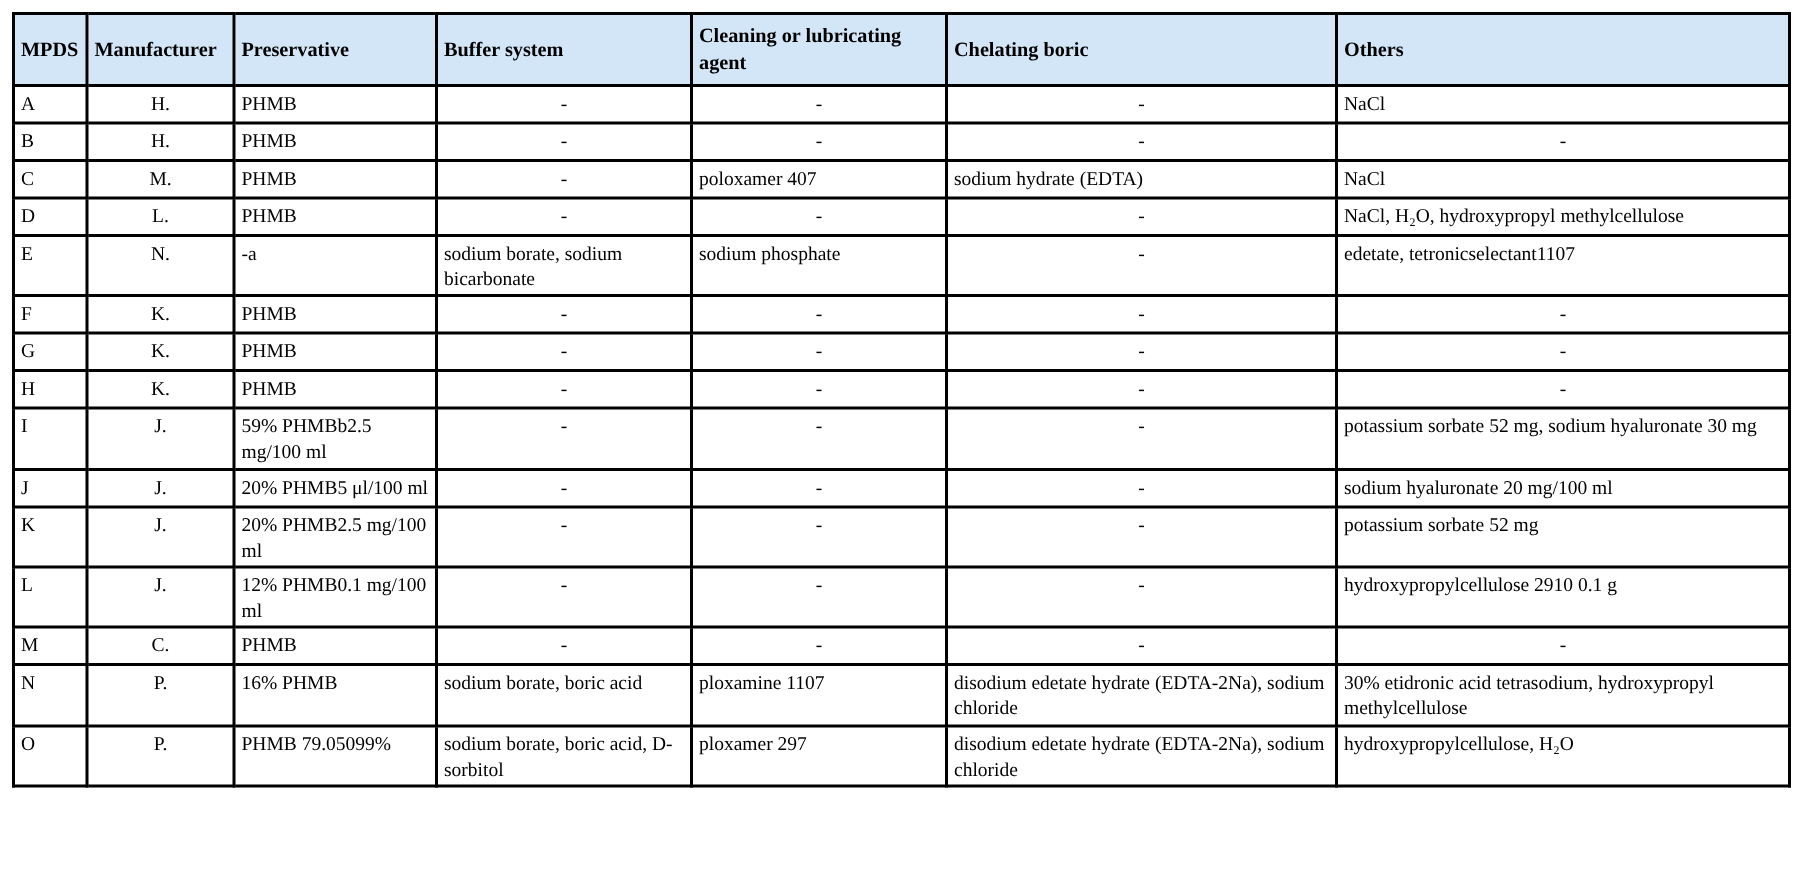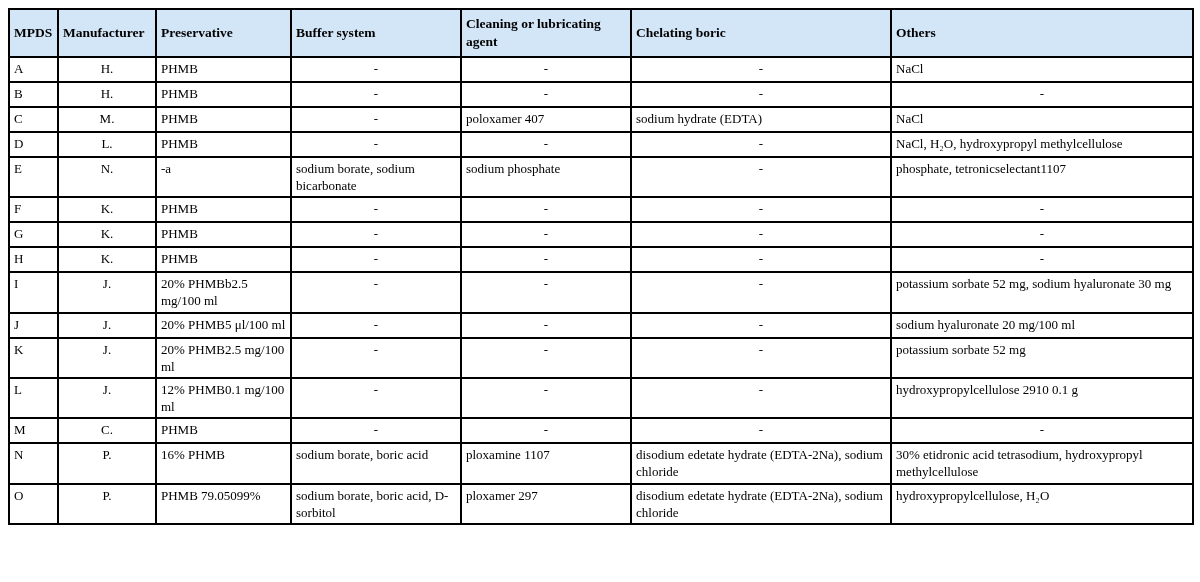--- a/index.html
+++ b/index.html
@@ -115,21 +115,21 @@
         <td class="center">-</td>
         <td>NaCl, H₂O, hydroxypropyl methylcellulose</td>
       </tr>
       <tr>
         <td>E</td>
         <td>N.</td>
         <td>-a</td>
         <td>sodium borate, sodium bicarbonate</td>
         <td>sodium phosphate</td>
         <td class="center">-</td>
-        <td>phosphate, tetronicselectant1107</td>
+        <td>edetate, tetronicselectant1107</td>
       </tr>
       <tr>
         <td>F</td>
         <td>K.</td>
         <td>PHMB</td>
         <td class="center">-</td>
         <td class="center">-</td>
         <td class="center">-</td>
         <td class="center">-</td>
       </tr>
@@ -147,21 +147,21 @@
         <td>K.</td>
         <td>PHMB</td>
         <td class="center">-</td>
         <td class="center">-</td>
         <td class="center">-</td>
         <td class="center">-</td>
       </tr>
       <tr>
         <td>I</td>
         <td>J.</td>
-        <td>20% PHMBb2.5 mg/100 ml</td>
+        <td>59% PHMBb2.5 mg/100 ml</td>
         <td class="center">-</td>
         <td class="center">-</td>
         <td class="center">-</td>
         <td>potassium sorbate 52 mg, sodium hyaluronate 30 mg</td>
       </tr>
       <tr>
         <td>J</td>
         <td>J.</td>
         <td>20% PHMB5 μl/100 ml</td>
         <td class="center">-</td>

